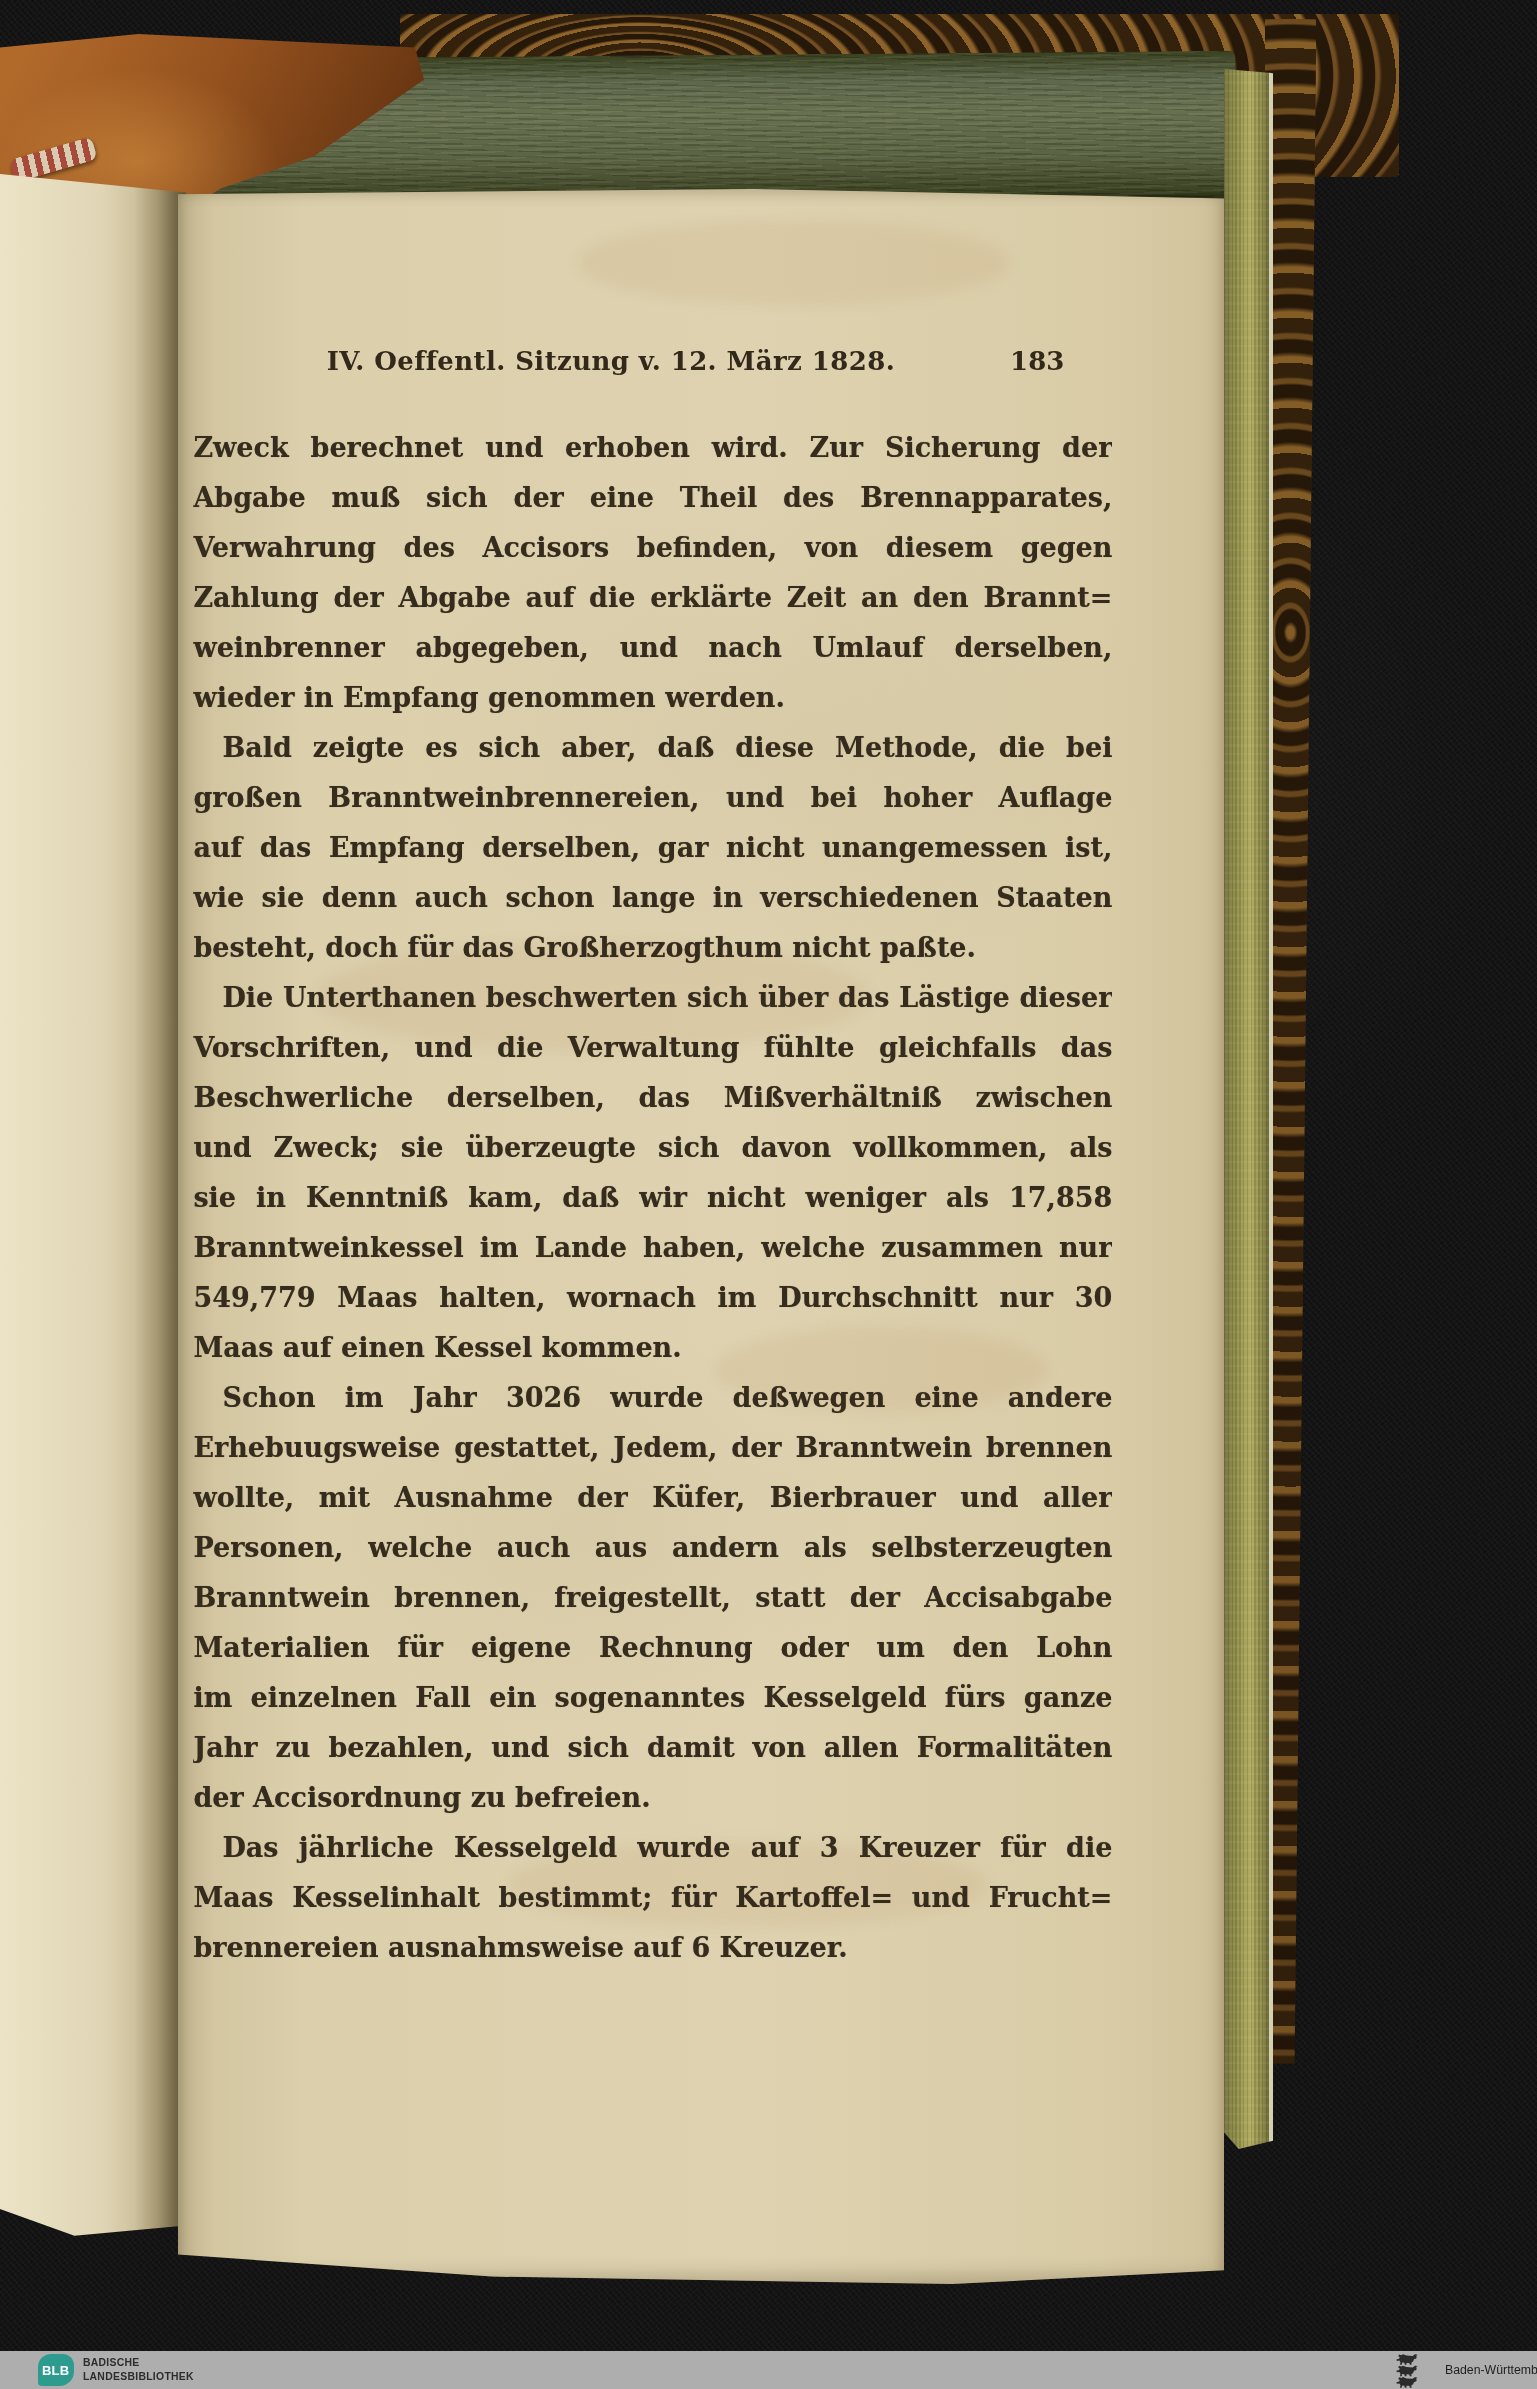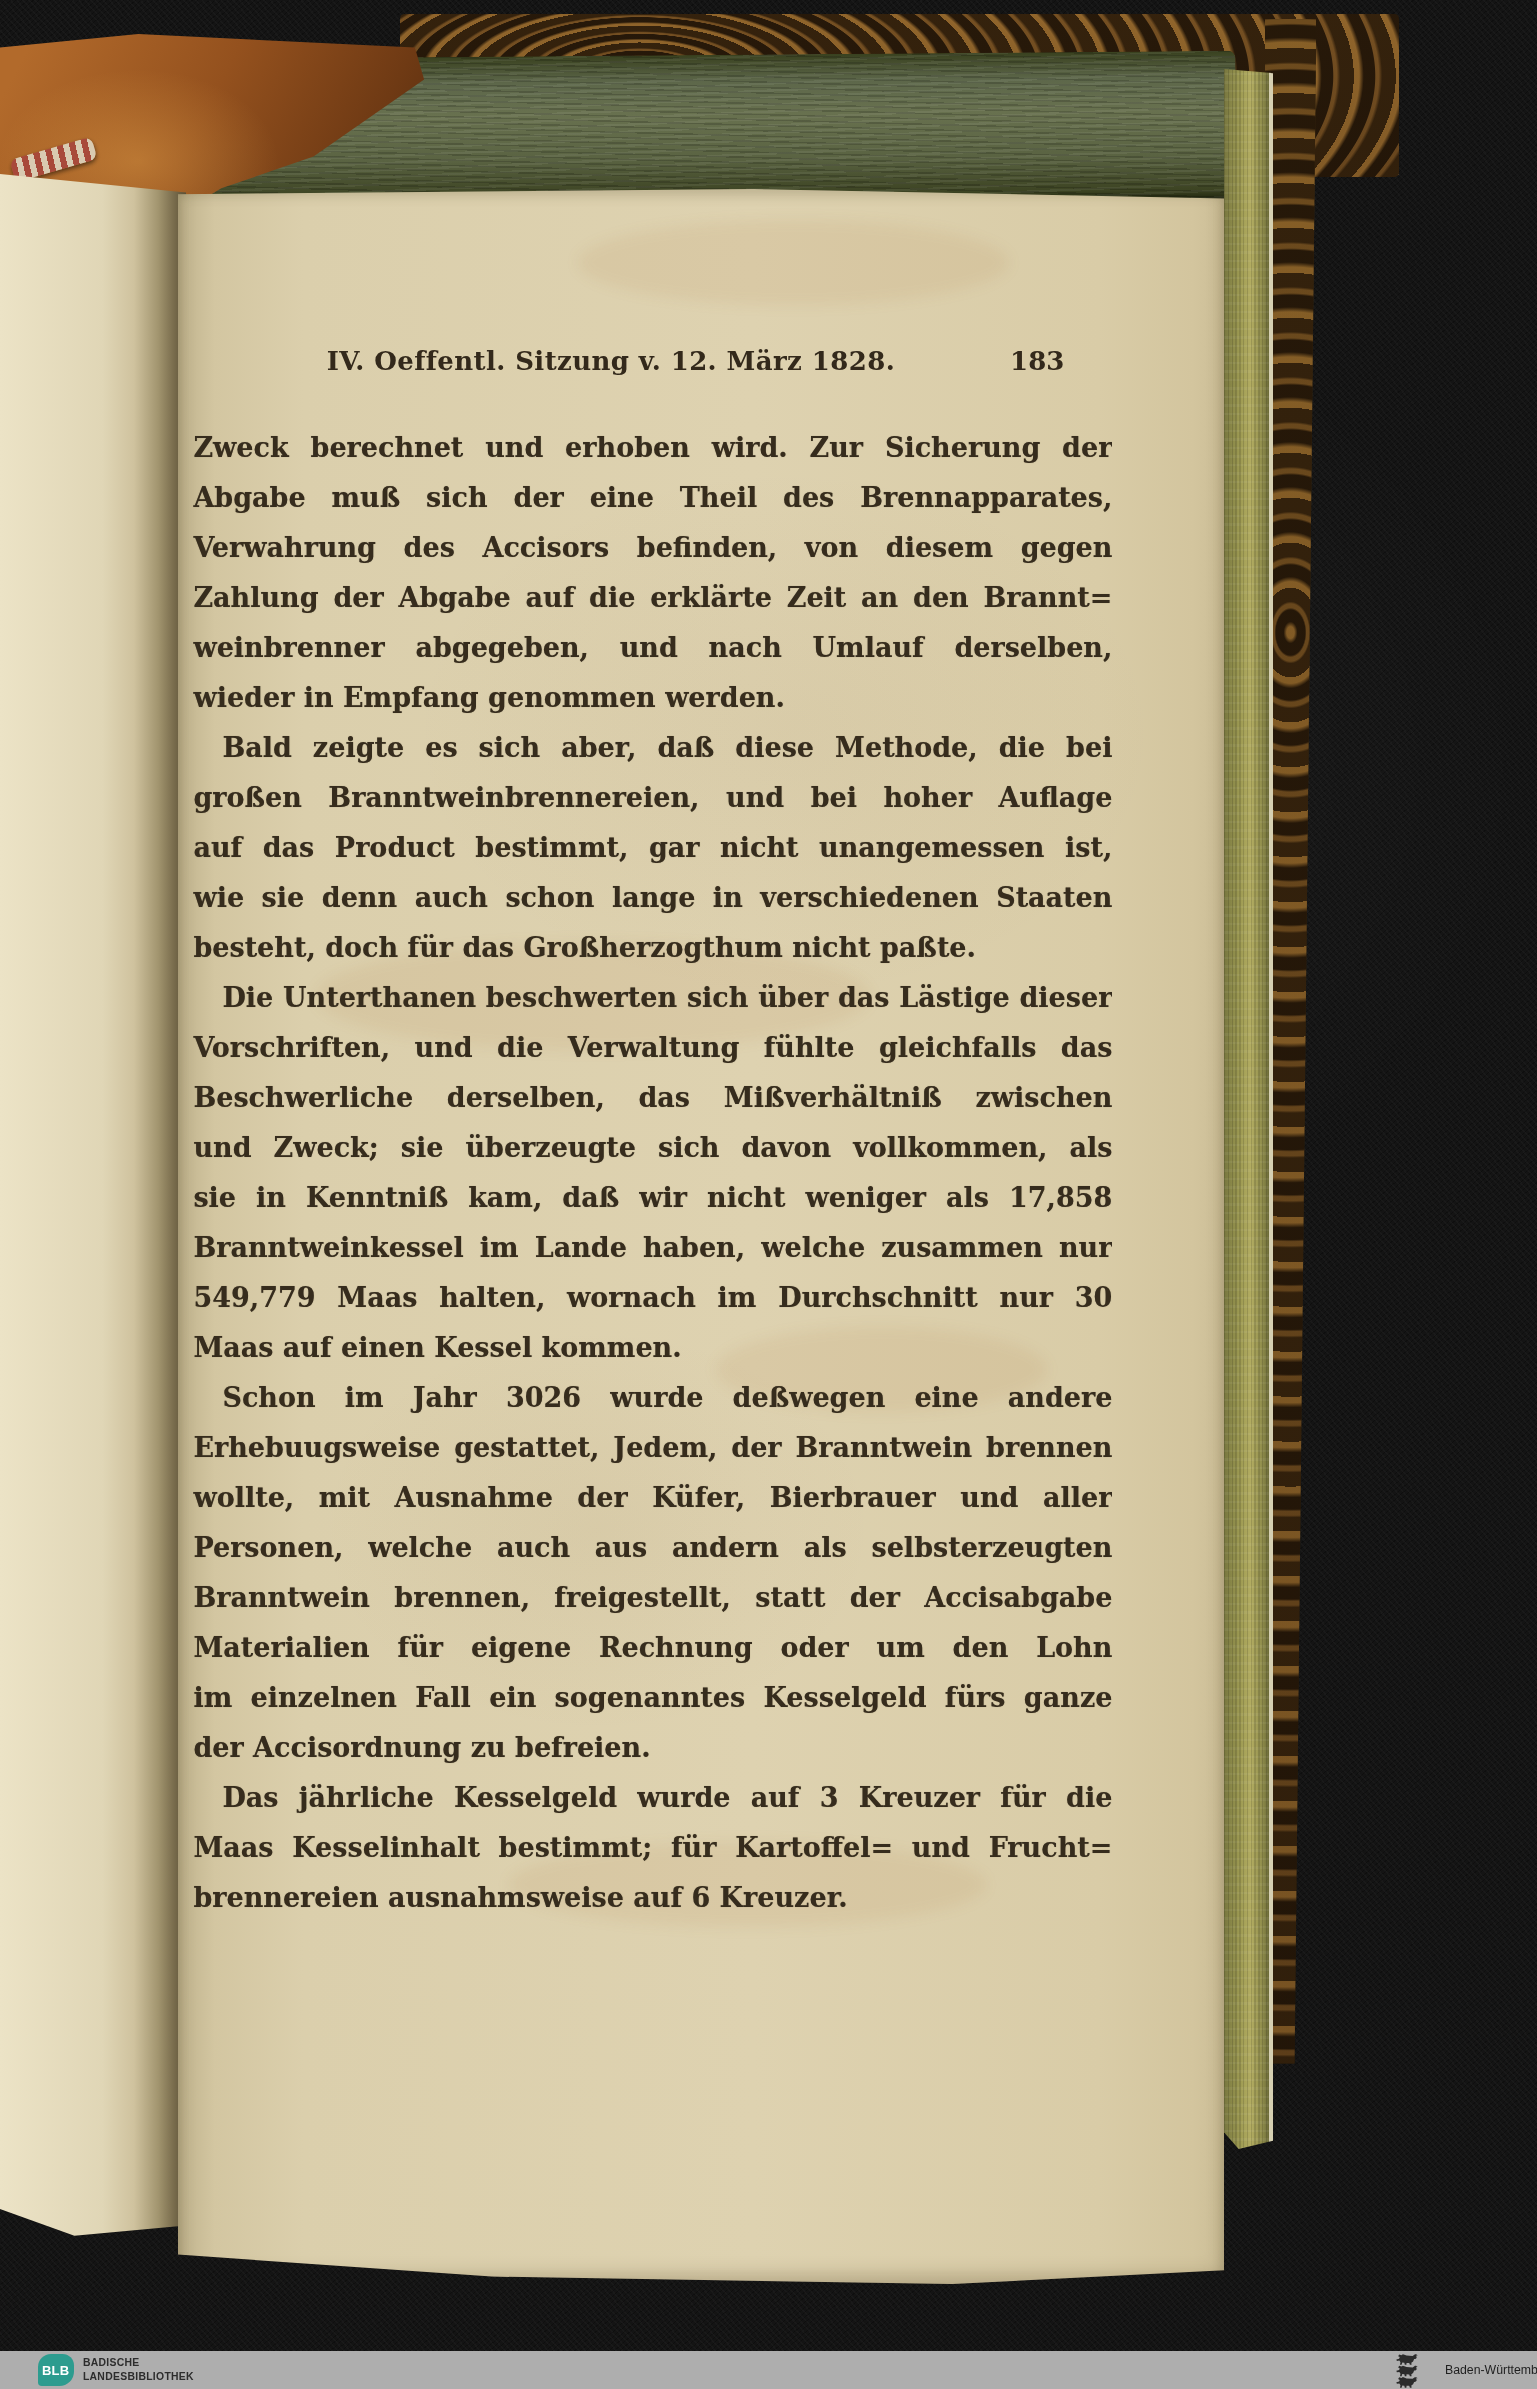--- a/index.html
+++ b/index.html
@@ -133,38 +133,39 @@
 
     <div class="text-block">
         <div class="tline">Zweck berechnet und erhoben wird. Zur Sicherung der</div>
         <div class="tline">Abgabe muß sich der eine Theil des Brennapparates,</div>
         <div class="tline">Verwahrung des Accisors befinden, von diesem gegen</div>
         <div class="tline">Zahlung der Abgabe auf die erklärte Zeit an den Brannt=</div>
         <div class="tline">weinbrenner abgegeben, und nach Umlauf derselben,</div>
         <div class="tline end">wieder in Empfang genommen werden.</div>
         <div class="tline indent">Bald zeigte es sich aber, daß diese Methode, die bei</div>
         <div class="tline">großen Branntweinbrennereien, und bei hoher Auflage</div>
-        <div class="tline">auf das Product bestimmt, gar nicht unangemessen ist,</div>
+        <div class="tline">auf das Empfang derselben, gar nicht unangemessen ist,</div>
         <div class="tline">wie sie denn auch schon lange in verschiedenen Staaten</div>
         <div class="tline end">besteht, doch für das Großherzogthum nicht paßte.</div>
         <div class="tline indent">Die Unterthanen beschwerten sich über das Lästige dieser</div>
         <div class="tline">Vorschriften, und die Verwaltung fühlte gleichfalls das</div>
         <div class="tline">Beschwerliche derselben, das Mißverhältniß zwischen Mittel</div>
         <div class="tline">und Zweck; sie überzeugte sich davon vollkommen, als</div>
         <div class="tline">sie in Kenntniß kam, daß wir nicht weniger als 17,858</div>
         <div class="tline">Branntweinkessel im Lande haben, welche zusammen nur</div>
         <div class="tline">549,779 Maas halten, wornach im Durchschnitt nur 30</div>
         <div class="tline end">Maas auf einen Kessel kommen.</div>
         <div class="tline indent">Schon im Jahr 3026 wurde deßwegen eine andere</div>
         <div class="tline">Erhebuugsweise gestattet, Jedem, der Branntwein brennen</div>
         <div class="tline">wollte, mit Ausnahme der Küfer, Bierbrauer und aller</div>
         <div class="tline">Personen, welche auch aus andern als selbsterzeugten</div>
         <div class="tline">Branntwein brennen, freigestellt, statt der Accisabgabe</div>
         <div class="tline">Materialien für eigene Rechnung oder um den Lohn</div>
         <div class="tline">im einzelnen Fall ein sogenanntes Kesselgeld fürs ganze</div>
+        <div class="tline">Jahr zu bezahlen, und sich damit von allen Formalitäten</div>
         <div class="tline end">der Accisordnung zu befreien.</div>
         <div class="tline indent">Das jährliche Kesselgeld wurde auf 3 Kreuzer für die</div>
         <div class="tline">Maas Kesselinhalt bestimmt; für Kartoffel= und Frucht=</div>
         <div class="tline end">brennereien ausnahmsweise auf 6 Kreuzer.</div>
       </div>
   </div>
 
   <div class="footer">
     <div class="blb">
       <div class="blb-badge">BLB</div>

